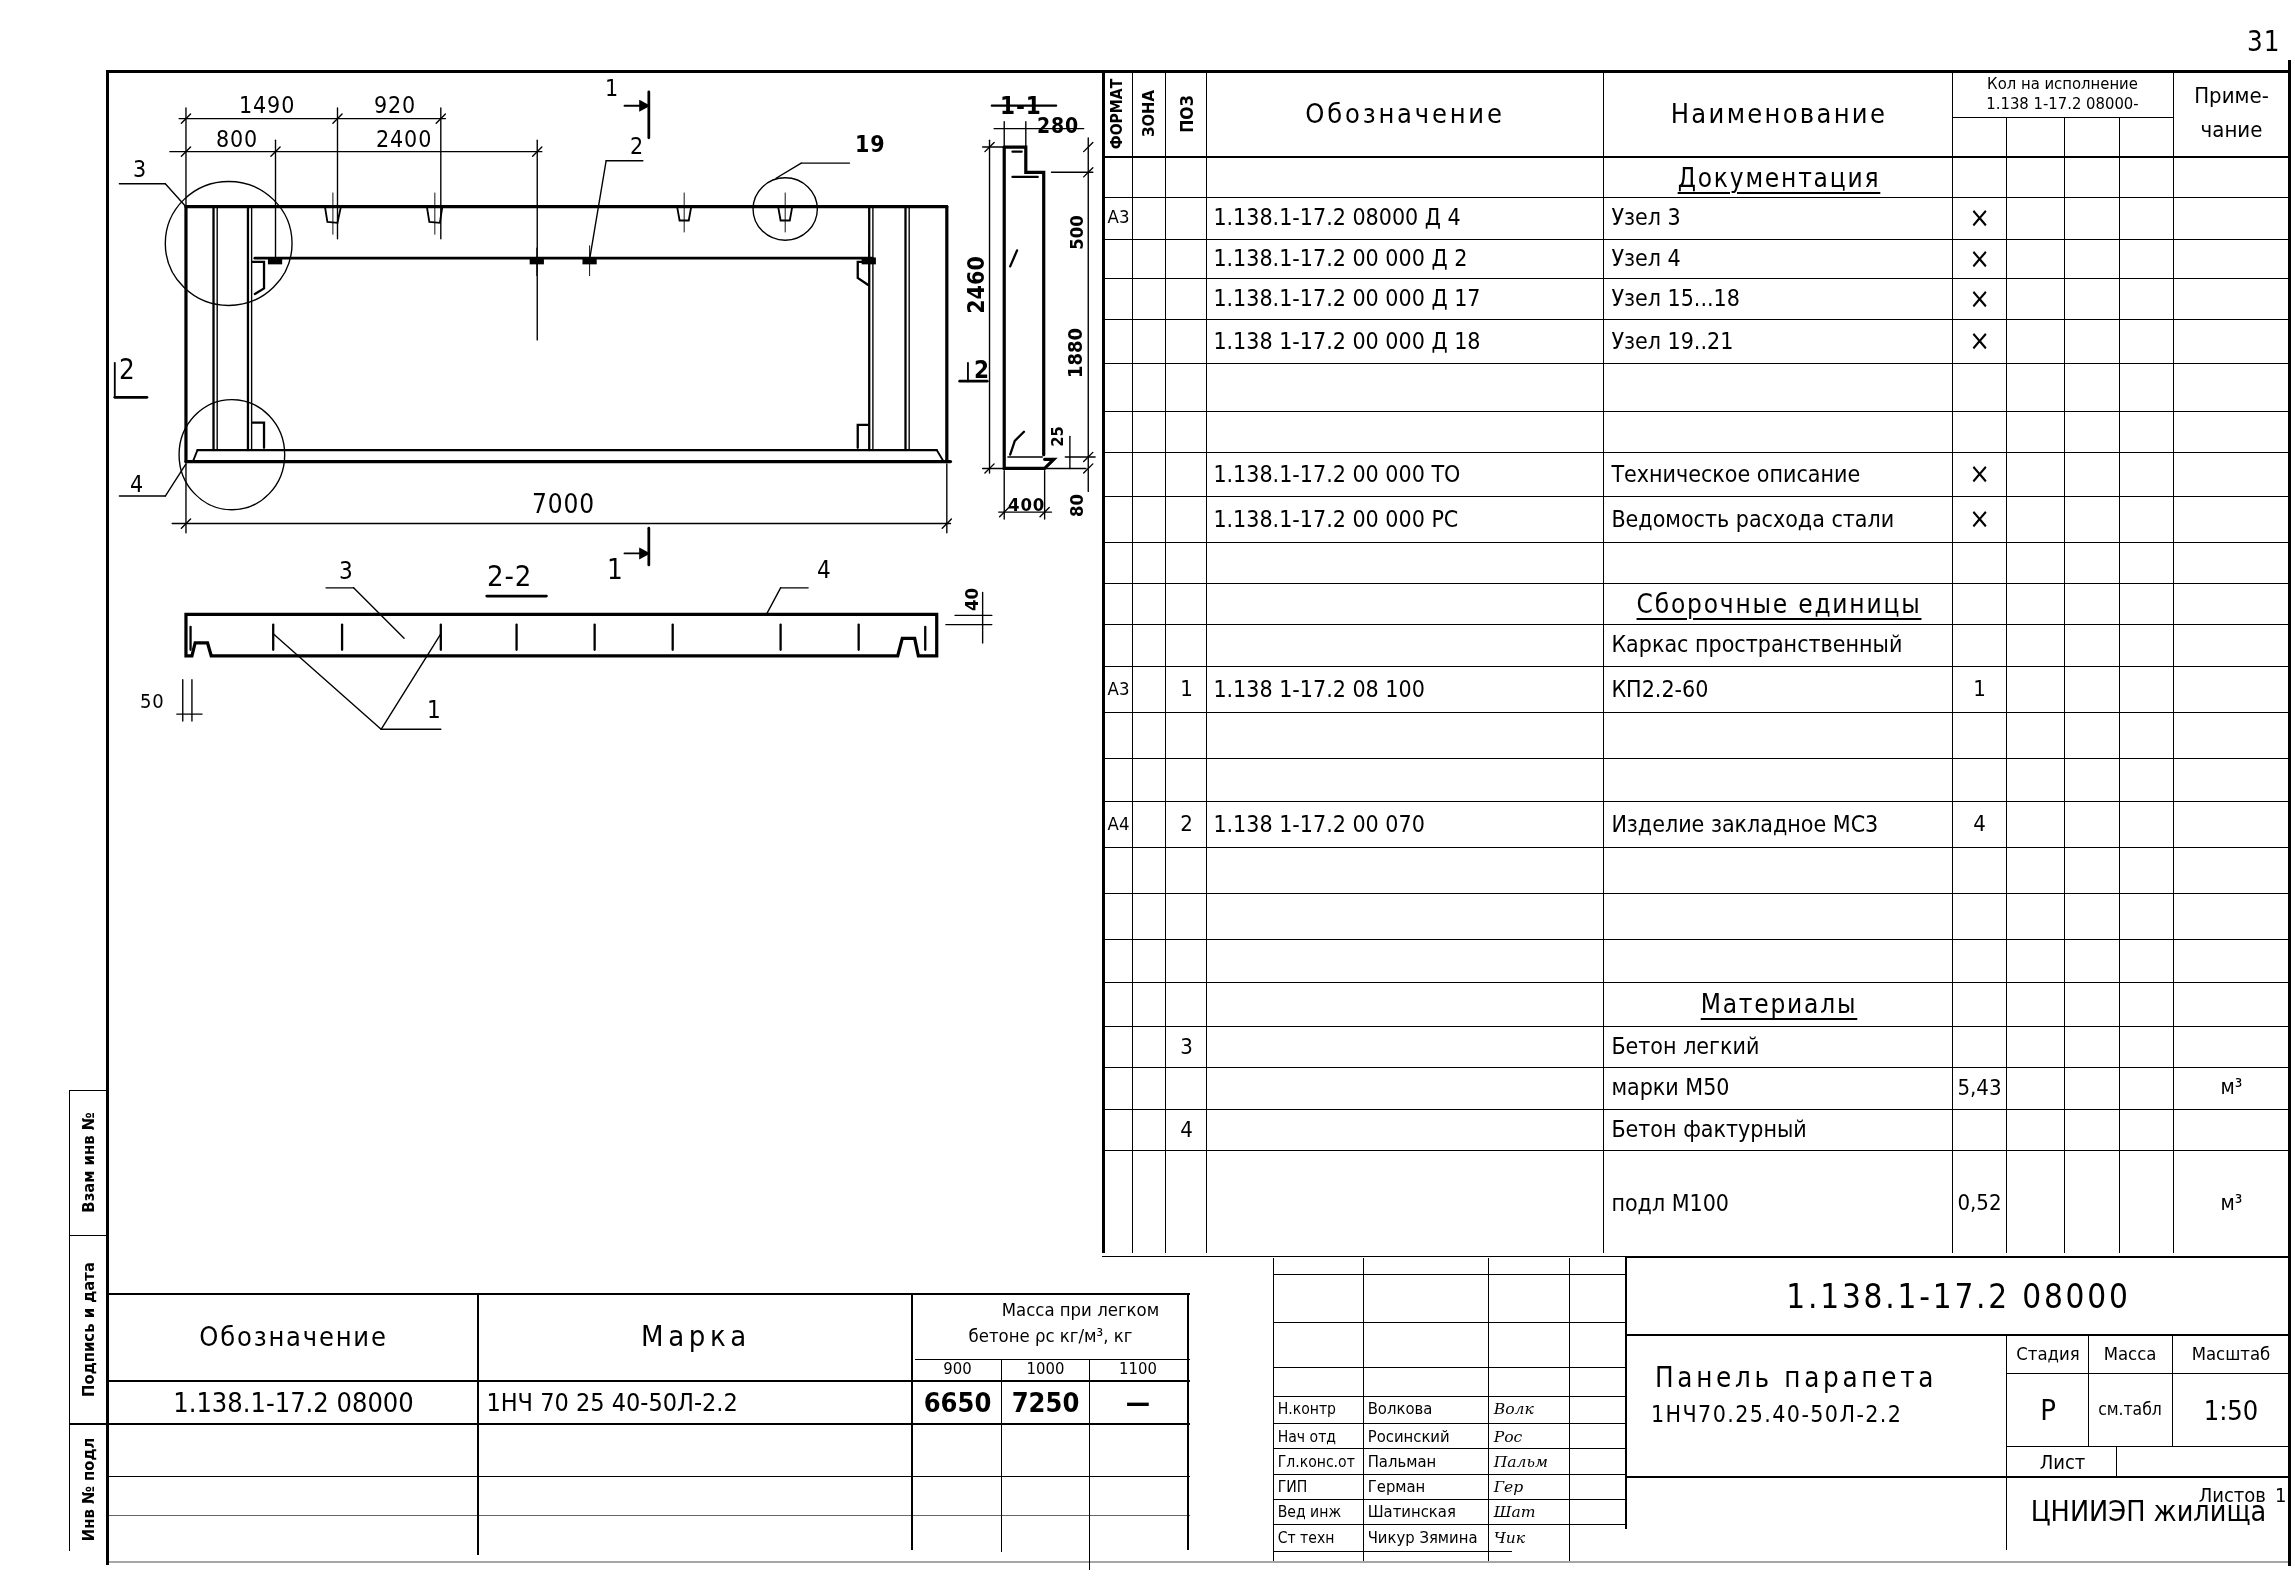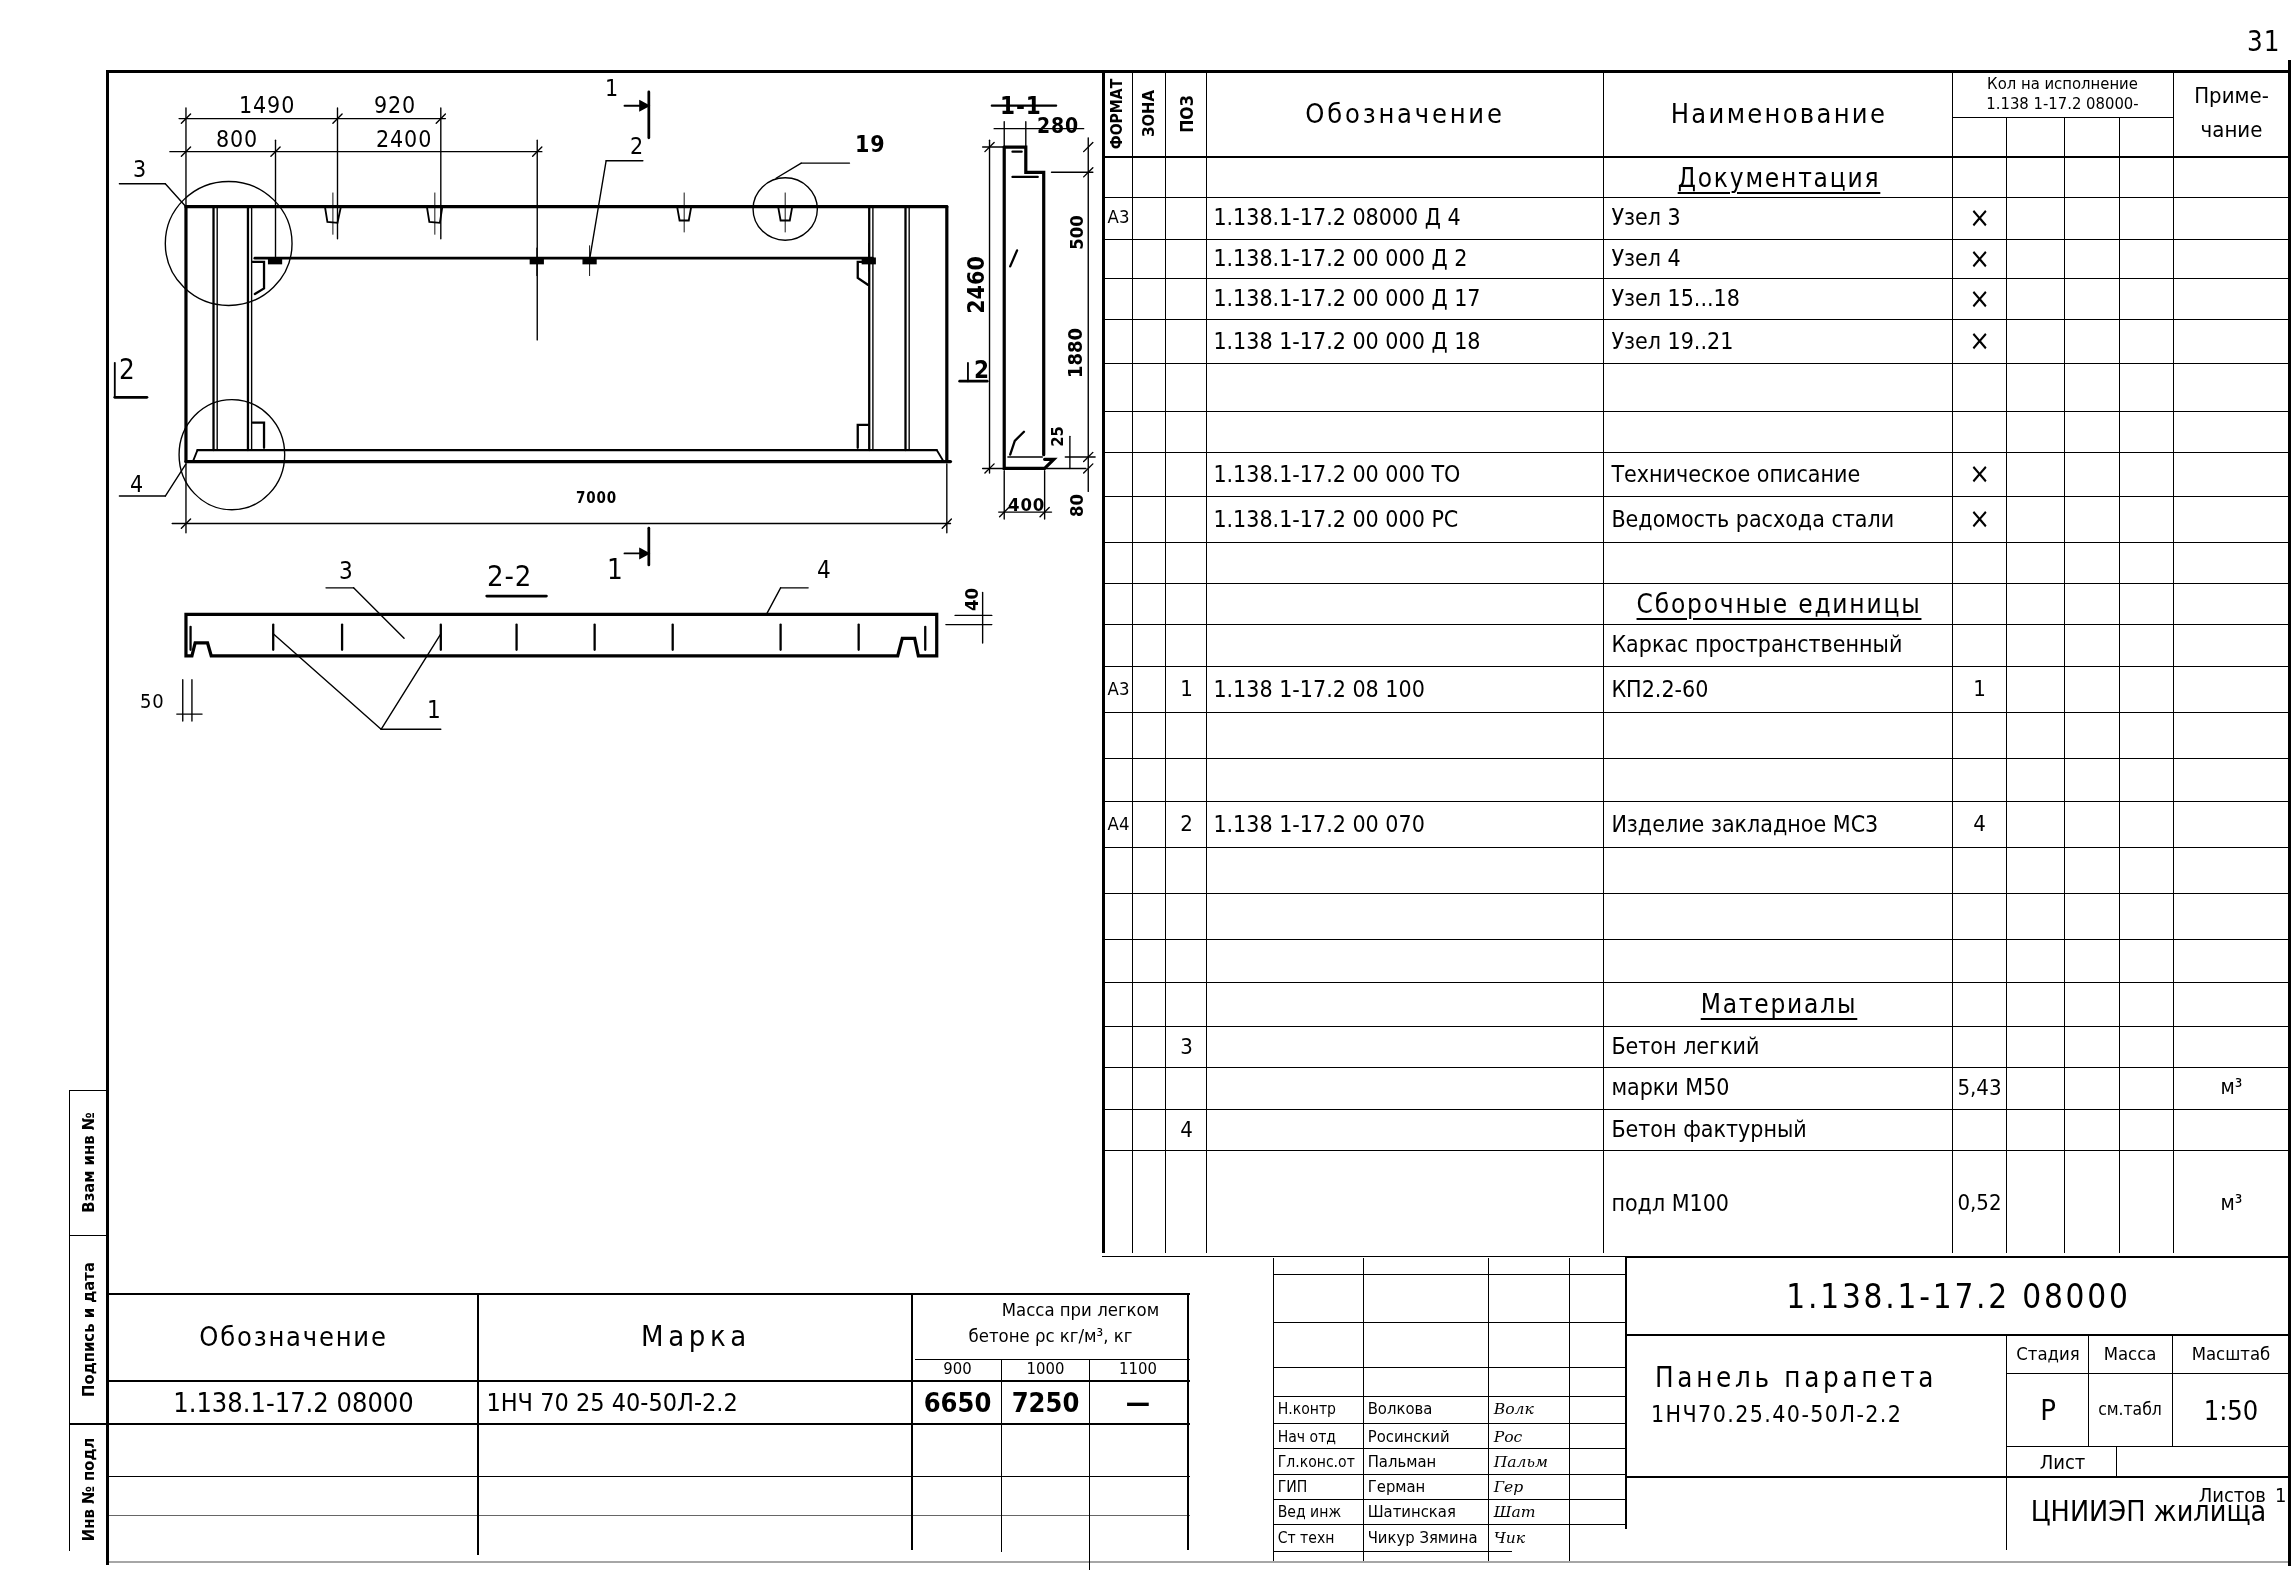--- a/index.html
+++ b/index.html
@@ -205,21 +205,21 @@
     <line x1="2080" y1="1340" x2="2160" y2="1340"></line>
     <line x1="2060" y1="1360" x2="2160" y2="1360"></line>
   </g>
 </svg>
 
 <div>
   <div class="txt" style="left:239px; top:94px; font-size:23px; font-weight:normal;">1490</div>
   <div class="txt" style="left:374px; top:94px; font-size:23px; font-weight:normal;">920</div>
   <div class="txt" style="left:216px; top:128px; font-size:23px; font-weight:normal;">800</div>
   <div class="txt" style="left:376px; top:128px; font-size:23px; font-weight:normal;">2400</div>
-  <div class="txt" style="left:576px; top:491px; font-size:15px; font-weight:bold;">7000</div>
+  <div class="txt" style="left:532px; top:491px; font-size:26px; font-weight:normal;">7000</div>
   <div class="txt" style="left:133px; top:158px; font-size:23px; font-weight:normal;">3</div>
   <div class="txt" style="left:130px; top:473px; font-size:23px; font-weight:normal;">4</div>
   <div class="txt" style="left:630px; top:135px; font-size:23px; font-weight:normal;">2</div>
   <div class="txt" style="left:855px; top:133px; font-size:23px;">19</div>
   <div class="txt" style="left:605px; top:77px; font-size:23px; font-weight:normal;">1</div>
   <div class="txt" style="left:607px; top:556px; font-size:27.5px; font-weight:normal;">1</div>
   <div class="txt" style="left:119px; top:356px; font-size:27.5px; font-weight:normal;">2</div>
 </div>
 
 <div>

